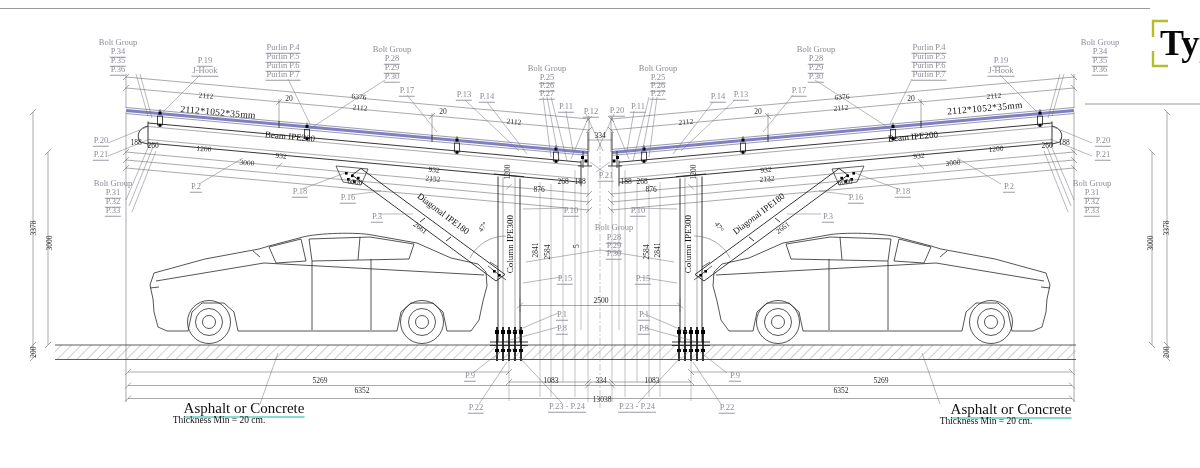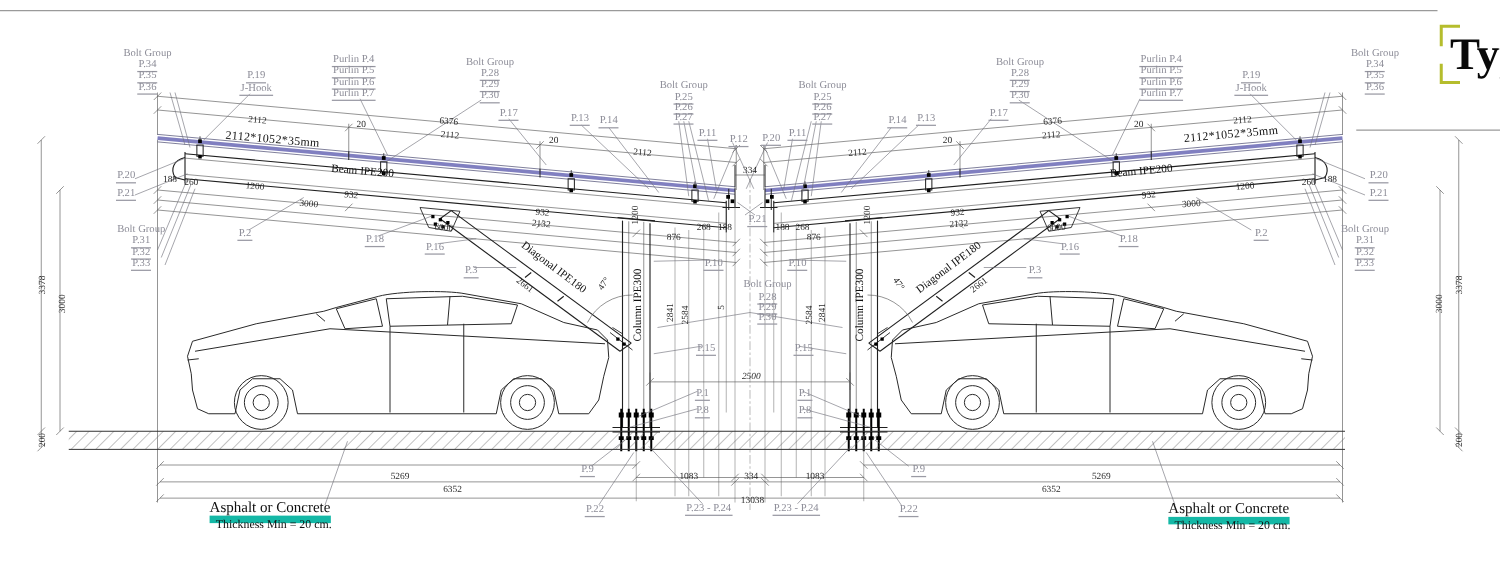--- a/index.html
+++ b/index.html
@@ -7,21 +7,21 @@
          font-family:"Liberation Serif",serif;text-align:center;}
   #drawing{position:absolute;left:0;top:0;}
   #ann{position:absolute;left:0;top:0;width:1200px;height:468px;pointer-events:none;}
   .lbl{position:absolute;white-space:nowrap;line-height:1;transform-origin:center center;}
   .d{font-size:7.5px;color:#2a2a2a;}
   .p{font-size:8.5px;color:#8d8d98;border-bottom:1px solid #9a9aa4;padding:0 1px 1px 1px;}
   .ph{font-size:8.5px;color:#8d8d98;}
   .part{font-size:9px;color:#101010;}
   .partb{font-size:9.5px;color:#101010;letter-spacing:.3px;}
   .note{font-size:9.5px;color:#101010;}
-  .noteu{font-size:12px;color:#101010;border-bottom:6px solid #14b8a6;padding-bottom:1px;}
+  .noteu{font-size:15px;color:#101010;border-bottom:1px solid #14b8a6;padding-bottom:1px;margin-left:28px;}
   #title{position:absolute;left:1160px;top:22px;font-family:"Liberation Serif",serif;
          font-weight:bold;font-size:36px;color:#090909;white-space:nowrap;}
 </style>
 </head>
 <body>
 
 <div id="stage">
 
   <svg id="drawing" width="1200" height="468" viewBox="0 0 1200 468">
     <defs>
@@ -378,21 +378,21 @@
       <div class="lbl d" style="left: 651px; top: 190px; transform: translate(-50%, -50%) rotate(0deg);">876</div>
       <div class="lbl d" style="left: 508px; top: 172px; transform: translate(-50%, -50%) rotate(-90deg);">1200</div>
       <div class="lbl d" style="left: 694px; top: 172px; transform: translate(-50%, -50%) rotate(-90deg);">1200</div>
       <div class="lbl d" style="left: 536px; top: 250px; transform: translate(-50%, -50%) rotate(-90deg);">2841</div>
       <div class="lbl d" style="left: 548px; top: 252px; transform: translate(-50%, -50%) rotate(-90deg);">2584</div>
       <div class="lbl d" style="left: 647px; top: 252px; transform: translate(-50%, -50%) rotate(-90deg);">2584</div>
       <div class="lbl d" style="left: 658px; top: 250px; transform: translate(-50%, -50%) rotate(-90deg);">2841</div>
       <div class="lbl d" style="left: 577px; top: 246px; transform: translate(-50%, -50%) rotate(-90deg);">5</div>
       <div class="lbl d" style="left: 483px; top: 227px; transform: translate(-50%, -50%) rotate(-55deg);">47°</div>
       <div class="lbl d" style="left: 719px; top: 227px; transform: translate(-50%, -50%) rotate(55deg);">47°</div>
-      <div class="lbl d" style="left: 601px; top: 301px; transform: translate(-50%, -50%) rotate(0deg); font-style: italic;">2500</div>
+      <div class="lbl d" style="left: 601px; top: 301px; transform: translate(-50%, -50%) rotate(0deg);">2500</div>
       <div class="lbl d" style="left: 420px; top: 228px; transform: translate(-50%, -50%) rotate(37deg);">2661</div>
       <div class="lbl d" style="left: 783px; top: 228px; transform: translate(-50%, -50%) rotate(-37deg);">2661</div>
       <div class="lbl d" style="left: 34px; top: 228px; transform: translate(-50%, -50%) rotate(-90deg);">3378</div>
       <div class="lbl d" style="left: 50px; top: 243px; transform: translate(-50%, -50%) rotate(-90deg);">3000</div>
       <div class="lbl d" style="left: 34px; top: 352px; transform: translate(-50%, -50%) rotate(-90deg);">200</div>
       <div class="lbl d" style="left: 1167px; top: 228px; transform: translate(-50%, -50%) rotate(-90deg);">3378</div>
       <div class="lbl d" style="left: 1151px; top: 243px; transform: translate(-50%, -50%) rotate(-90deg);">3000</div>
       <div class="lbl d" style="left: 1167px; top: 352px; transform: translate(-50%, -50%) rotate(-90deg);">200</div>
       <div class="lbl d" style="left: 551px; top: 381px; transform: translate(-50%, -50%) rotate(0deg);">1083</div>
       <div class="lbl d" style="left: 601px; top: 381px; transform: translate(-50%, -50%) rotate(0deg);">334</div>

